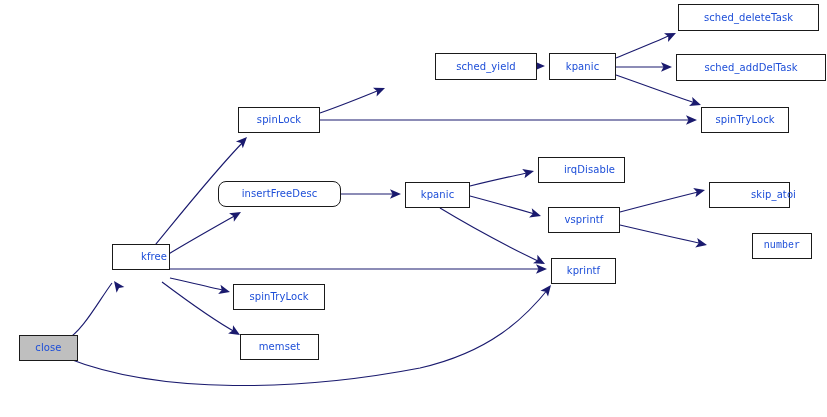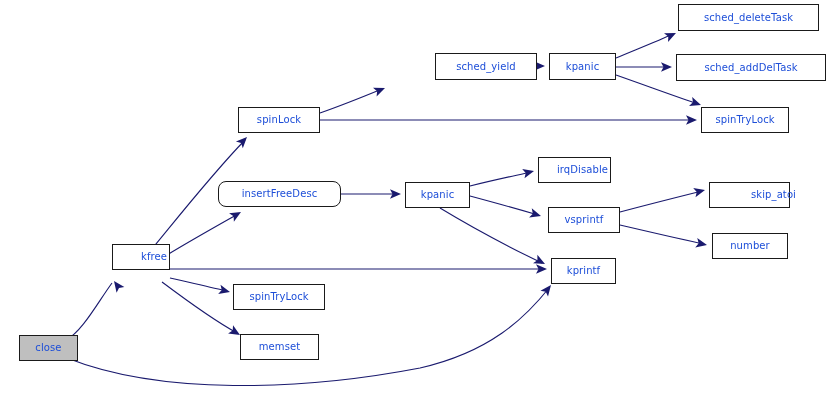--- a/index.html
+++ b/index.html
@@ -128,38 +128,38 @@
       </div>
       <div class="node" style="left: 388px; top: 53px; width: 102px; height: 27px; border-color: rgb(26, 26, 26); background: rgb(255, 255, 255); margin-left: 47px;">
         <span class="node-label">sched_yield</span>
       </div>
       <div class="node" style="left: 549px; top: 53px; width: 67px; height: 27px; border-color: rgb(26, 26, 26); background: rgb(255, 255, 255);">
         <span class="node-label">kpanic</span>
       </div>
       <div class="node" style="left: 405px; top: 182px; width: 65px; height: 26px; border-color: rgb(26, 26, 26); background: rgb(255, 255, 255);">
         <span class="node-label">kpanic</span>
       </div>
-      <div class="node" style="left: 538px; top: 157px; width: 73px; height: 26px; border-color: rgb(26, 26, 26); background: rgb(255, 255, 255); padding-left: 16px;">
+      <div class="node" style="left: 538px; top: 157px; width: 87px; height: 26px; border-color: rgb(26, 26, 26); background: rgb(255, 255, 255); padding-left: 16px;">
         <span class="node-label">irqDisable</span>
       </div>
       <div class="node" style="left: 548px; top: 207px; width: 72px; height: 26px; border-color: rgb(26, 26, 26); background: rgb(255, 255, 255);">
         <span class="node-label">vsprintf</span>
       </div>
       <div class="node" style="left: 551px; top: 258px; width: 65px; height: 26px; border-color: rgb(26, 26, 26); background: rgb(255, 255, 255); text-align: center;">
         <span class="node-label">kprintf</span>
       </div>
       <div class="node" style="left: 678px; top: 4px; width: 141px; height: 27px; border-color: rgb(26, 26, 26); background: rgb(255, 255, 255);">
         <span class="node-label">sched_deleteTask</span>
       </div>
       <div class="node" style="left: 676px; top: 54px; width: 150px; height: 27px; border-color: rgb(26, 26, 26); background: rgb(255, 255, 255);">
         <span class="node-label">sched_addDelTask</span>
       </div>
       <div class="node" style="left: 701px; top: 107px; width: 88px; height: 26px; border-color: rgb(26, 26, 26); background: rgb(255, 255, 255);">
         <span class="node-label">spinTryLock</span>
       </div>
       <div class="node" style="left: 709px; top: 182px; width: 81px; height: 26px; border-color: rgb(26, 26, 26); background: rgb(255, 255, 255); padding-left: 48px;">
         <span class="node-label">skip_atoi</span>
       </div>
-      <div class="node" style="left: 712px; top: 233px; width: 76px; height: 26px; border-color: rgb(26, 26, 26); background: rgb(255, 255, 255);">
+      <div class="node" style="left: 752px; top: 233px; width: 60px; height: 26px; border-color: rgb(26, 26, 26); background: rgb(255, 255, 255); font-family: Liberation Mono, monospace;">
         <span class="node-label">number</span>
       </div>
     </div>
 </div>
 
 </body></html>

